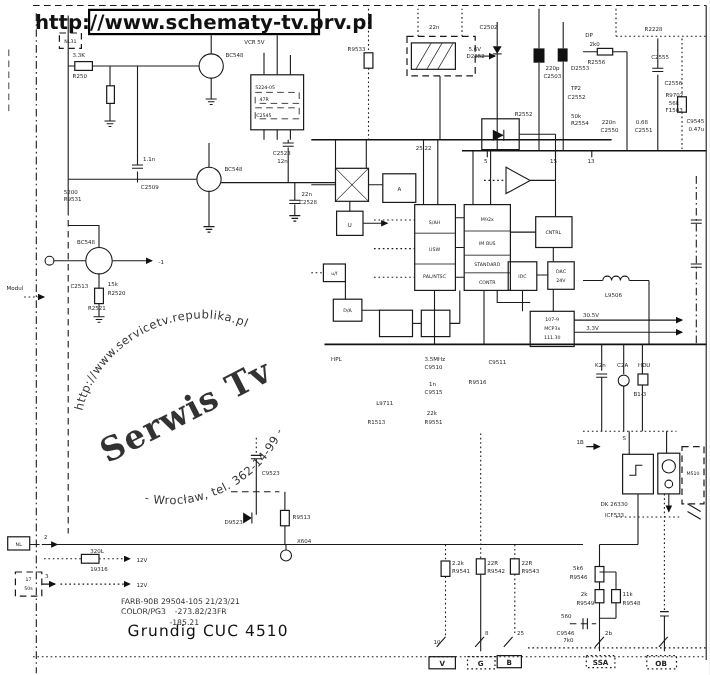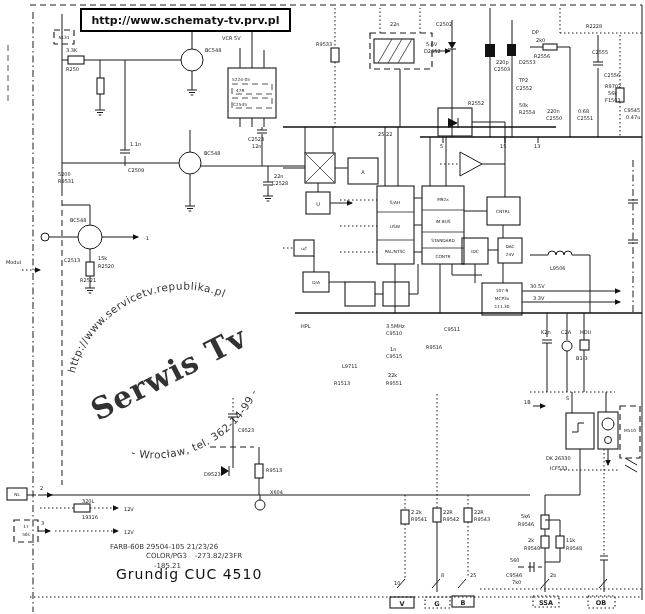--- a/index.html
+++ b/index.html
@@ -15,23 +15,23 @@
   .box{stroke:#1a1a1a;stroke-width:1.1;fill:none;}
   .fillb{fill:#111;stroke:none;}
   text{fill:#222;}
   .t{font-size:5px;}
   .t4{font-size:4.3px;}
   .pin{font-size:5px;}
   .mid{text-anchor:middle;}
   .conn{font-size:6.5px;font-weight:bold;text-anchor:middle;}
   #urlbox{position:absolute;left:80px;top:8px;width:207px;height:20px;border:2px solid #000;
           display:flex;align-items:center;justify-content:center;background:#fff;}
-  #urlbox span{font-weight:bold;font-size:11px;letter-spacing:0px;white-space:nowrap;}
+  #urlbox span{font-weight:bold;font-size:18px;letter-spacing:0px;white-space:nowrap;}
   #footer{position:absolute;left:110px;top:543px;font-size:7px;line-height:1.35;color:#333;}
-  #footer .row{display:flex;gap:8px;margin-left:36px;}
+  #footer .row{display:flex;gap:8px;}
   #footer .ind{margin-left:44px;}
   #model{position:absolute;left:116px;top:566px;font-size:14px;font-weight:normal;color:#111;letter-spacing:1px;}
   #wm{opacity:.88;}
   #wm text{fill:#161616;}
   .wm-arc{font-size:10.5px;letter-spacing:.5px;}
   .wm-title{font-size:30px;font-weight:bold;letter-spacing:1px;text-anchor:middle;
             font-family:"DejaVu Serif","Liberation Serif",serif;}
 </style>
 </head>
 <body>
@@ -404,21 +404,21 @@
       <textPath href="#wmBot" startOffset="50%" text-anchor="middle">- Wrocław, tel. 362-14-99 -</textPath>
     </text>
   </g>
 </svg>
 
 <div id="urlbox">
   <span>http://www.schematy-tv.prv.pl</span>
 </div>
 
 <div id="footer">
-  <div>FARB-60B 29504-105 21/23/26</div>
+  <div>FARB-90B 29504-105 21/23/21</div>
   <div class="row">
     <span>COLOR/PG3</span>
     <span>-273.82/23FR</span>
   </div>
   <div class="ind">-185.21</div>
 </div>
 <div id="model">Grundig CUC 4510</div>
 
 </div>
 

